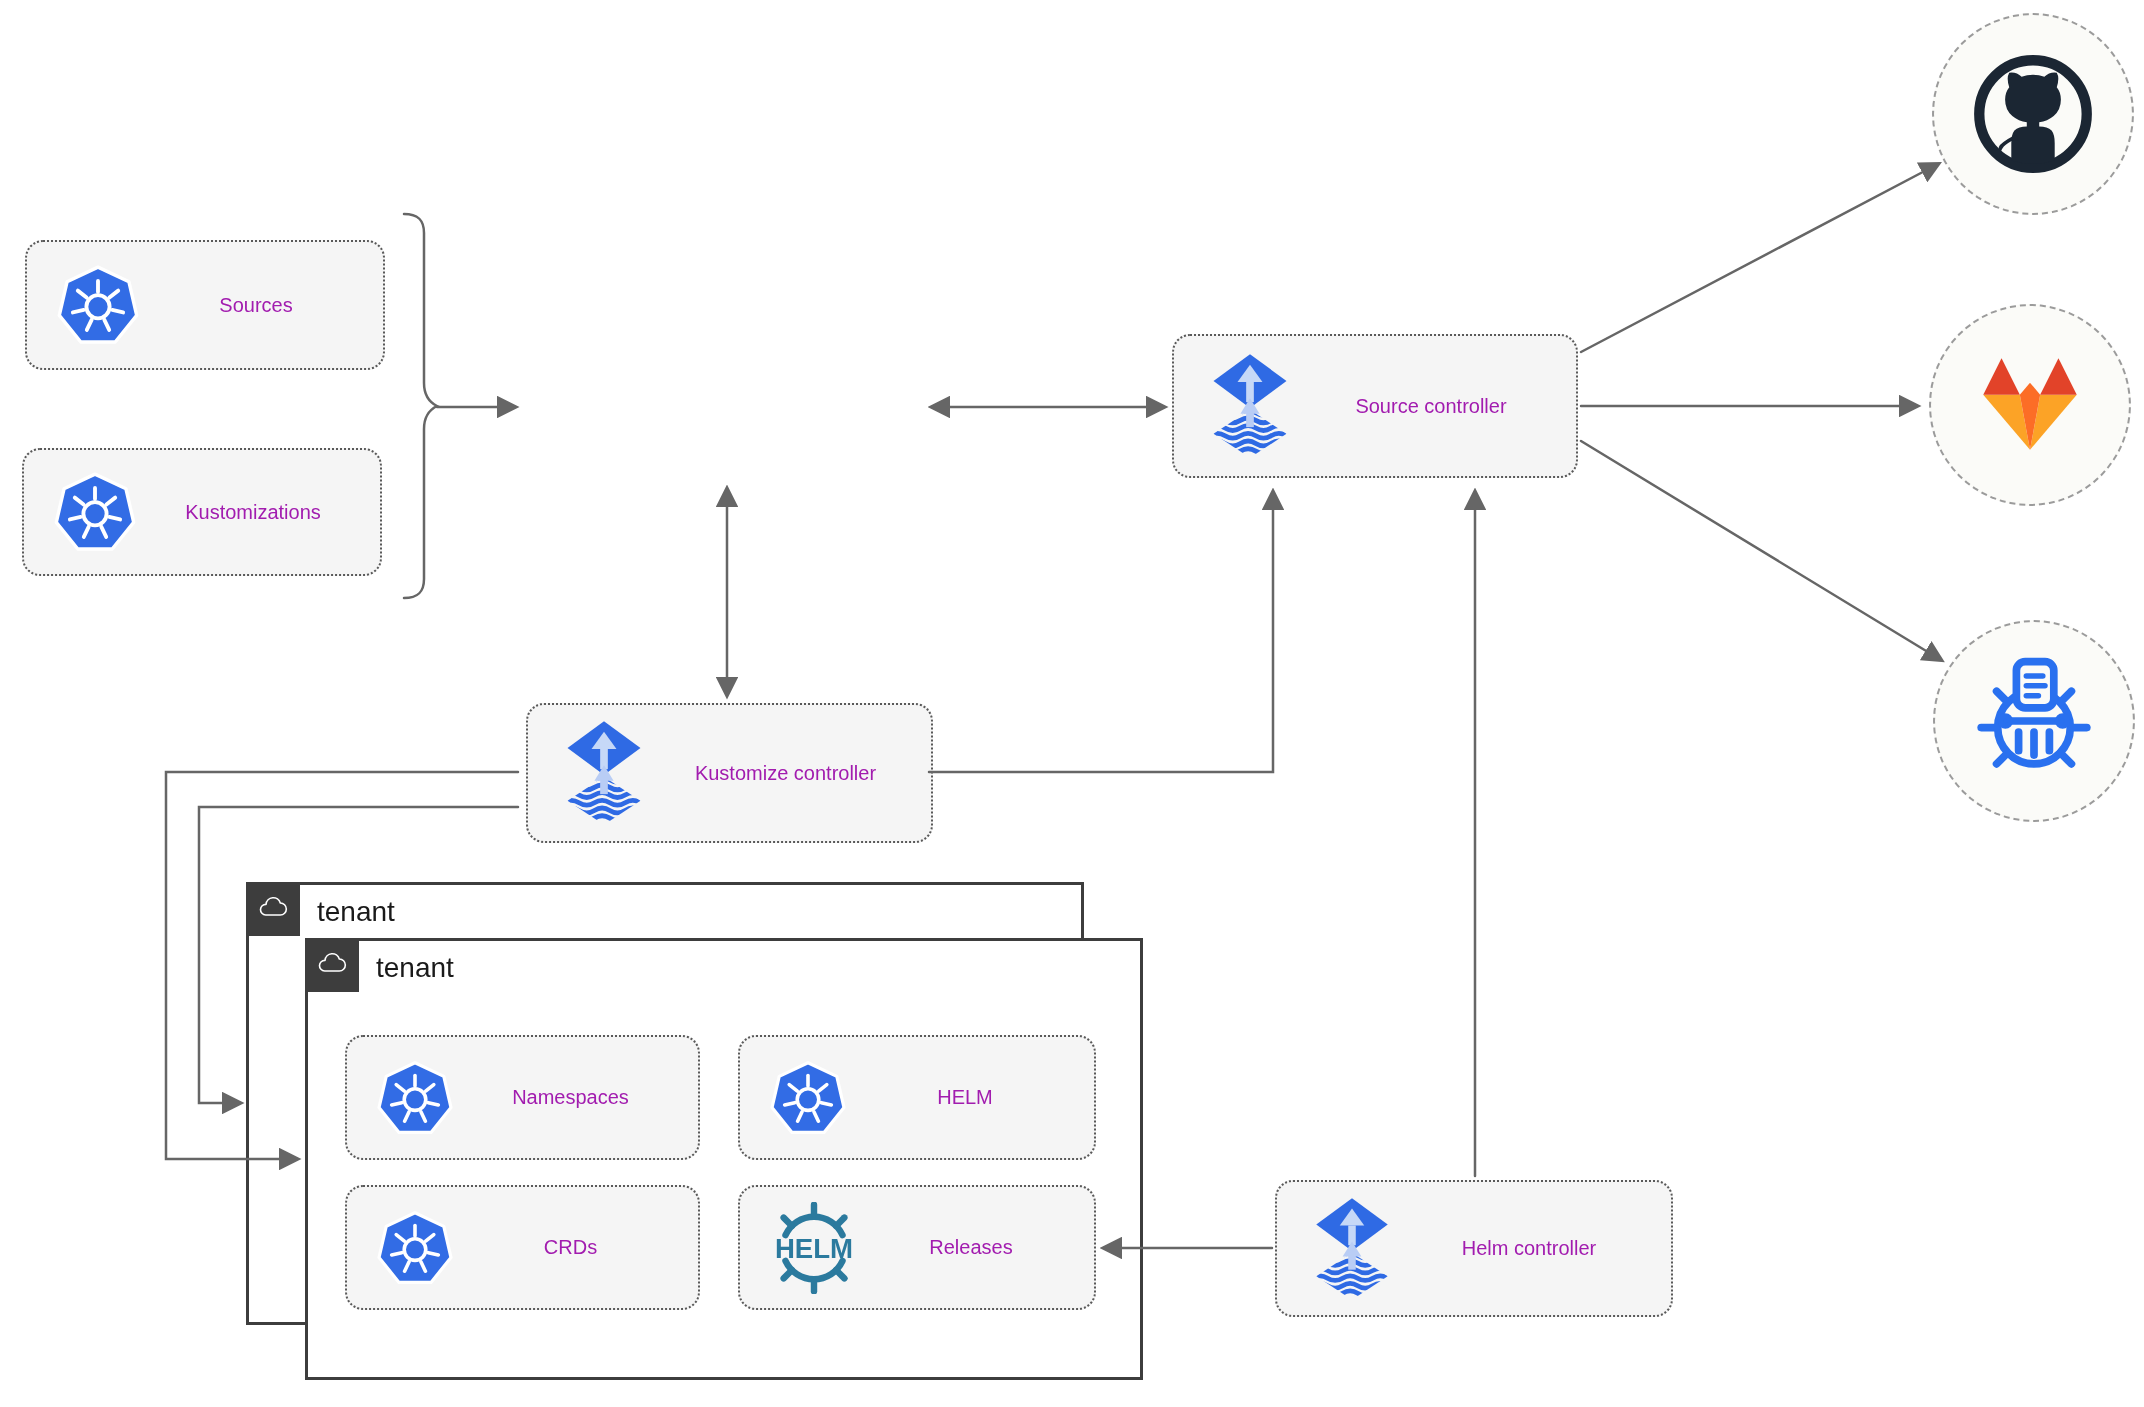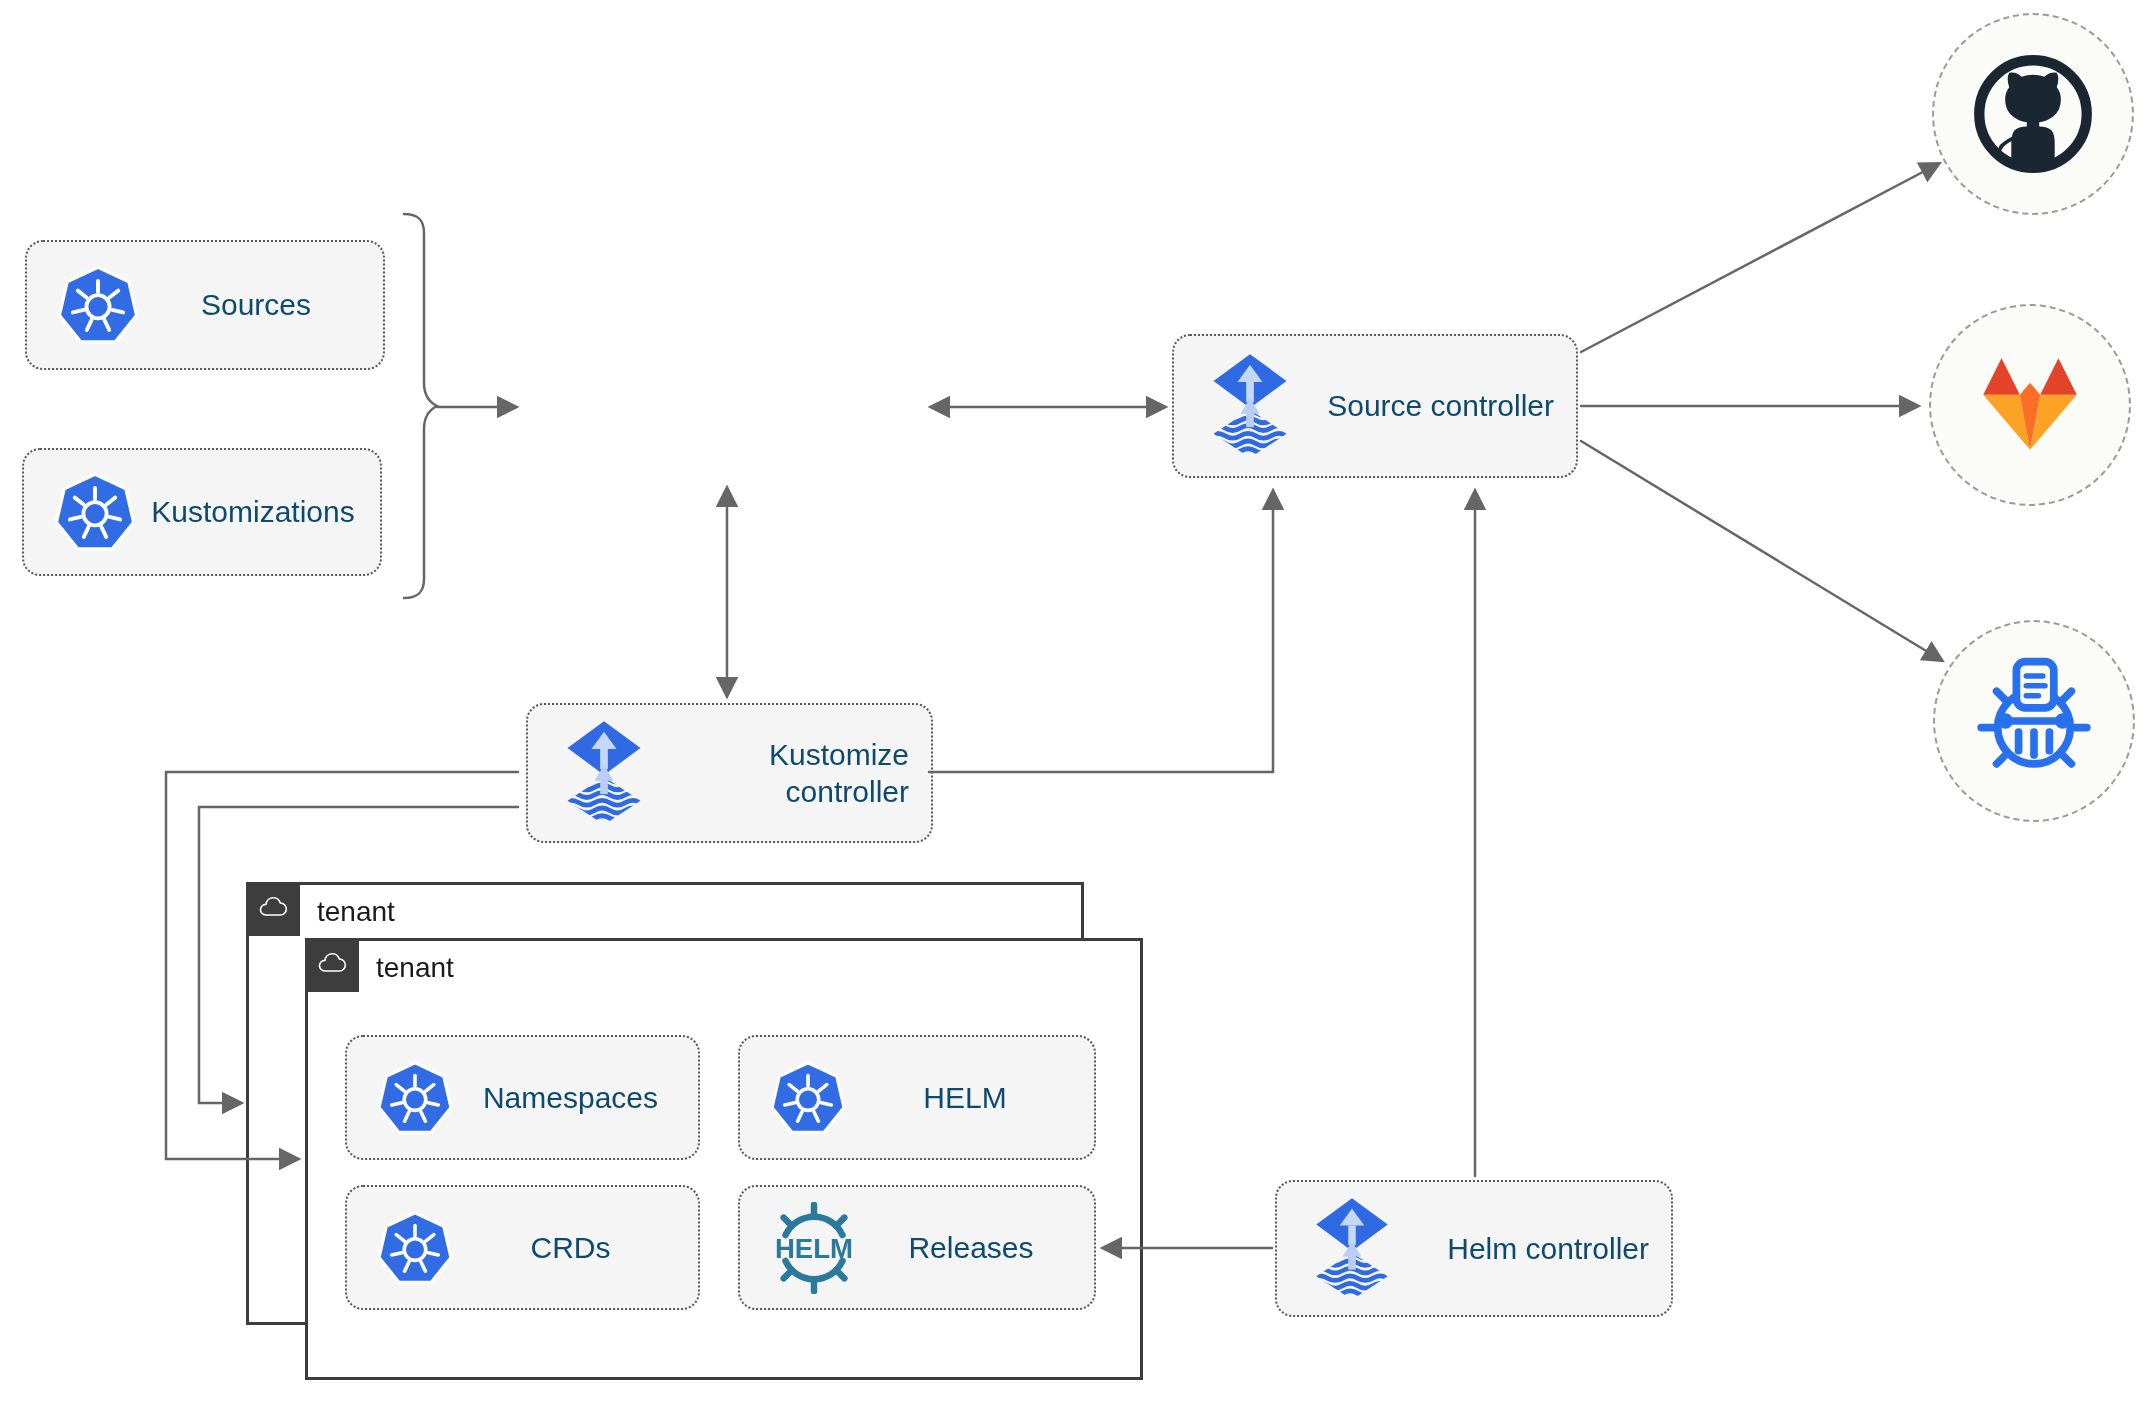--- a/index.html
+++ b/index.html
@@ -7,24 +7,24 @@
     position:relative;width:2144px;height:1407px;background:#ffffff;
     font-family:"Liberation Sans",sans-serif;overflow:hidden;
   }
   
   .node{
     position:absolute;background:#f5f5f5;border:2px dotted #595959;border-radius:18px;
     display:flex;align-items:center;z-index:3;box-sizing:border-box;padding:0 8px;
   }
   .node .icon{flex:0 0 auto;display:flex;align-items:flex-start;justify-content:center;margin-left:20px;}
   .node .label{
-    flex:1;text-align:center;font-size:30px;color:#0c4a6e;line-height:1.25;
+    flex:1;text-align:center;font-size:20px;color:#a21caf;line-height:1.25;
     padding:0 14px 0 10px;word-wrap:break-word;
   }
-  .ctl .label{max-width:260px;margin:8px auto;text-align:right;}
+  .ctl .label{max-width:260px;margin:8px auto;}
   
   .circle-node{
     position:absolute;width:202px;height:202px;border:2.5px dashed #9b9b9b;border-radius:50%;
     background:#fbfbf8;display:flex;align-items:center;justify-content:center;
     z-index:3;box-sizing:border-box;
   }
   
   .tenant-box{position:absolute;background:#ffffff;border:3px solid #3d3d3d;box-sizing:border-box;}
   .tenant-box.back{z-index:1;}
   .tenant-box.front{z-index:2;}

